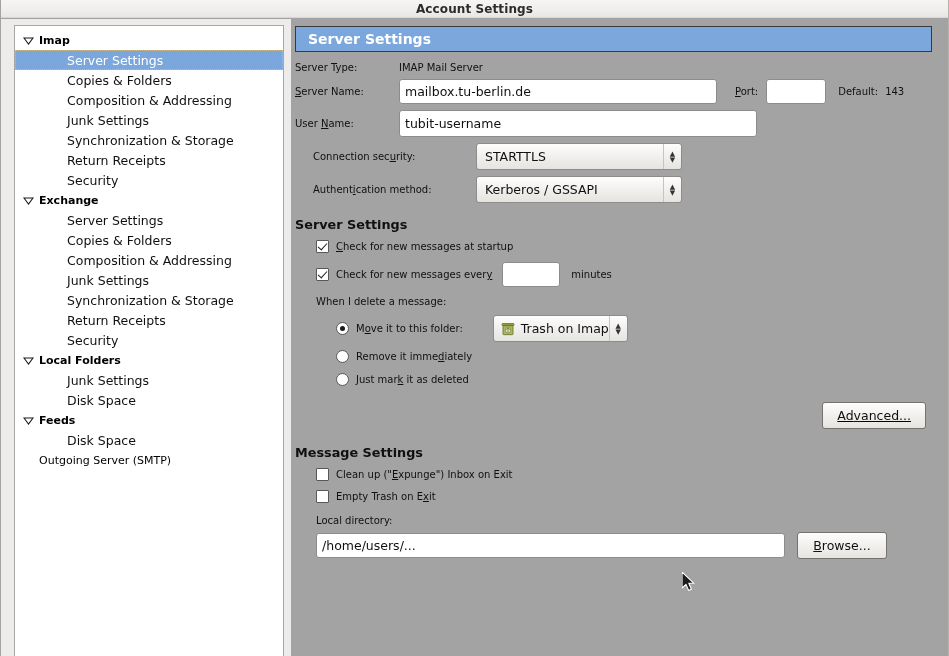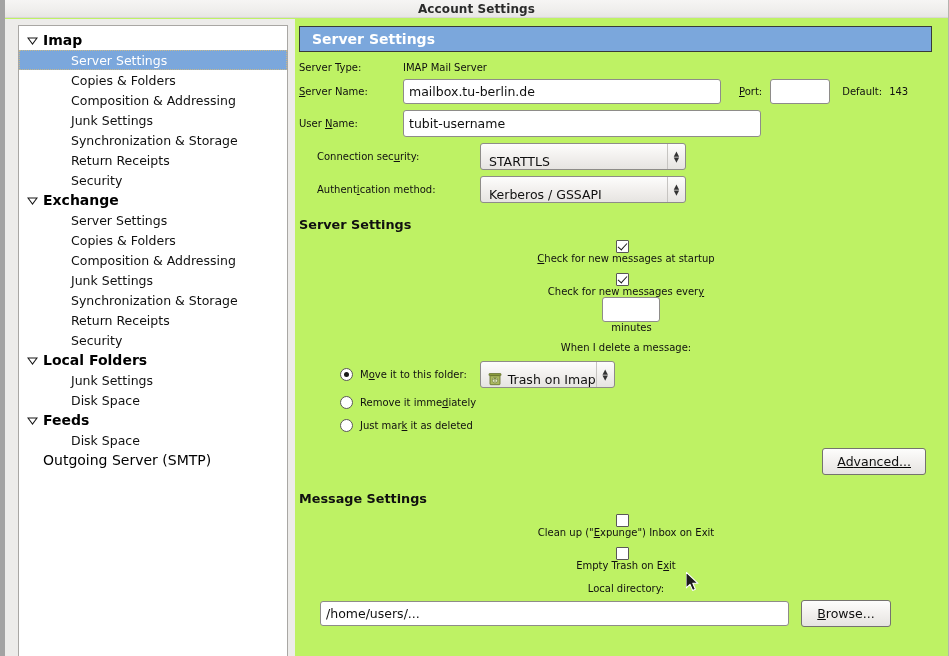--- a/index.html
+++ b/index.html
@@ -10,22 +10,22 @@
     font-family: "DejaVu Sans", "Liberation Sans", sans-serif;
     font-size: 12.5px;
     color: #000;
     overflow: hidden;
   }
 
   
   #window {
     position: relative;
     width: 949px; height: 656px;
-    background: #bef264;
-    border-left: 5px solid #a3a3a3;
+    background: #a3a3a3;
+    border-left: 1px solid #a3a3a3;
     border-right: 1px solid #b5b3b0;
   }
 
   #titlebar {
     height: 18px;
     background: linear-gradient(to bottom, #f6f5f4 0%, #efeeec 60%, #e8e6e4 100%);
     border-bottom: 1px solid #d9d7d4;
     display: flex; align-items: center; justify-content: center;
   }
   #titlebar .title {
@@ -52,21 +52,21 @@
     border: 1px solid #a9a7a4;
     border-bottom: none;
     padding-top: 4px;
     overflow: hidden;
   }
   .tree-group {
     display: flex; align-items: center;
     height: 20px;
     padding-left: 6px;
     font-weight: bold;
-    font-size: 14px;
+    font-size: 11px;
   }
   .tree-group .twisty {
     width: 14px; height: 14px;
     margin-right: 4px;
     display: inline-flex; align-items: center; justify-content: center;
     flex: 0 0 14px;
   }
   .tree-group .twisty svg { display:block; }
   .tree-group.no-twisty { padding-left: 24px; font-weight: normal; }
   .tree-item {
@@ -133,21 +133,21 @@
     border: none; outline: none;
     background: transparent;
     text-align: right;
     font-family: "DejaVu Sans", "Liberation Sans", sans-serif;
     font-size: 12.5px;
     padding: 0 5px 0 4px;
   }
 
   
   .dd {
-    display: inline-flex; align-items: flex-end;
+    display: inline-flex; align-items: center;
     height: 27px;
     background: linear-gradient(to bottom,#fdfdfc 0%,#f2f0ee 50%,#e6e4e1 100%);
     border: 1px solid #8e8c89;
     border-radius: 3px;
     padding: 0 0 0 8px;
     font-size: 12.5px;
     color: #101010;
     white-space: nowrap;
   }
   .dd .dd-text { flex: 1; }
@@ -161,21 +161,21 @@
   }
 
   .section-title {
     font-weight: bold;
     font-size: 12.8px;
     margin: 12px 0 8px 0;
     color: #101010;
   }
 
   
-  .cb-row { display: flex; align-items: center; margin-bottom: 9px; padding-left: 21px; flex-direction: column; }
+  .cb-row { display: flex; align-items: center; margin-bottom: 9px; padding-left: 21px; }
   .cb {
     width: 13px; height: 13px;
     flex: 0 0 13px;
     border: 1px solid #5a5856;
     background: #ffffff;
     margin-right: 7px;
     position: relative;
     border-radius: 1px;
   }
   .cb.checked::after {
@@ -412,21 +412,21 @@
         <span class="lbl" style="margin-left:11px">minutes</span>
       </div>
 
       <div class="cb-row" style="margin-bottom:8px">
         <span class="lbl">When I delete a message:</span>
       </div>
 
       <div class="rb-row" style="margin-bottom:8px">
         <span class="rb checked"></span>
         <span class="lbl">M<u>o</u>ve it to this folder:</span>
-        <span class="dd" style="margin-left:13px;padding-left:6px">
+        <span class="dd" style="margin-left:30px;padding-left:6px">
           <span class="trash-icon">
             <svg width="16" height="16" viewBox="0 0 16 16">
               <rect x="2" y="2.5" width="12" height="2.2" rx="0.6" fill="#8a9a3c" stroke="#5f6b26" stroke-width="0.7"></rect>
               <rect x="3" y="4.7" width="10" height="9" rx="0.8" fill="#aab95e" stroke="#5f6b26" stroke-width="0.8"></rect>
               <circle cx="8" cy="9.2" r="2.7" fill="#e9f0cc" stroke="#5f6b26" stroke-width="0.6"></circle>
               <path d="M6.4 8.7 L8 7.2 L9.6 8.7 M8 7.2 L8 11" stroke="#6b7a2c" stroke-width="0.9" fill="none"></path>
             </svg>
           </span>
           <span class="dd-text">Trash on Imap</span>
           <span class="dd-arrow">

